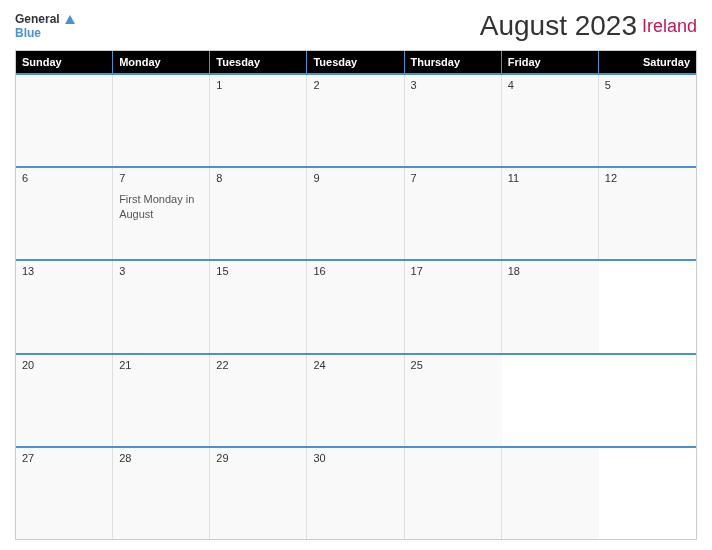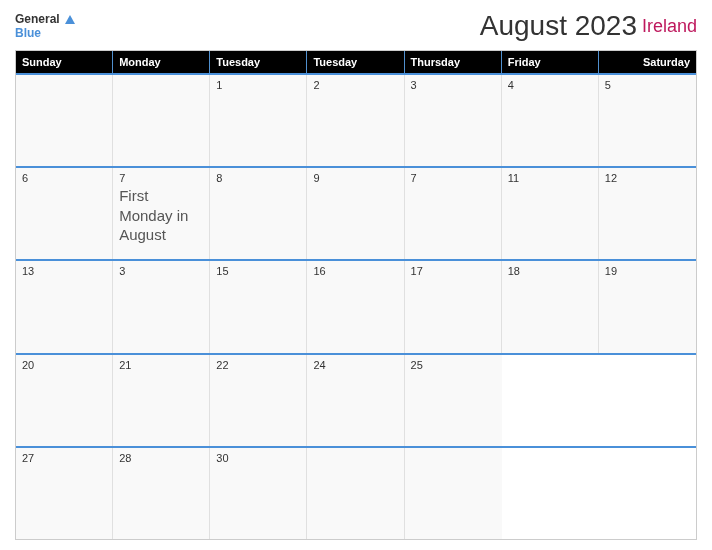--- a/index.html
+++ b/index.html
@@ -114,23 +114,23 @@
       background: #f9f9f9;
     }
 
     .day-number {
       font-size: 11px;
       color: #333;
       display: block;
     }
 
     .holiday-text {
-      font-size: 15px;
+      font-size: 11px;
       color: #555;
-      margin-top: 2px;
+      margin-top: 8px;
       display: block;
       line-height: 1.3;
     }
 
     
     .logo-general {
       font-size: 12px;
       color: #333;
       font-weight: bold;
     }
@@ -229,23 +229,20 @@
           </div>
           <div class="cal-cell">
             <span class="day-number">16</span>
           </div>
           <div class="cal-cell">
             <span class="day-number">17</span>
           </div>
           <div class="cal-cell">
             <span class="day-number">18</span>
           </div>
-          <div class="cal-cell">
-            <span class="day-number">19</span>
-          </div>
         </div>
         <div class="cal-week">
           <div class="cal-cell">
             <span class="day-number">20</span>
           </div>
           <div class="cal-cell">
             <span class="day-number">21</span>
           </div>
           <div class="cal-cell">
             <span class="day-number">22</span>
@@ -256,20 +253,23 @@
           <div class="cal-cell">
             <span class="day-number">25</span>
           </div>
         </div>
         <div class="cal-week">
           <div class="cal-cell">
             <span class="day-number">27</span>
           </div>
           <div class="cal-cell">
             <span class="day-number">28</span>
+          </div>
+          <div class="cal-cell">
+            <span class="day-number">29</span>
           </div>
           <div class="cal-cell">
             <span class="day-number">30</span>
           </div>
           <div class="cal-cell empty"></div>
           <div class="cal-cell empty"></div>
         </div>
       </div>
   </div>
 </div>

